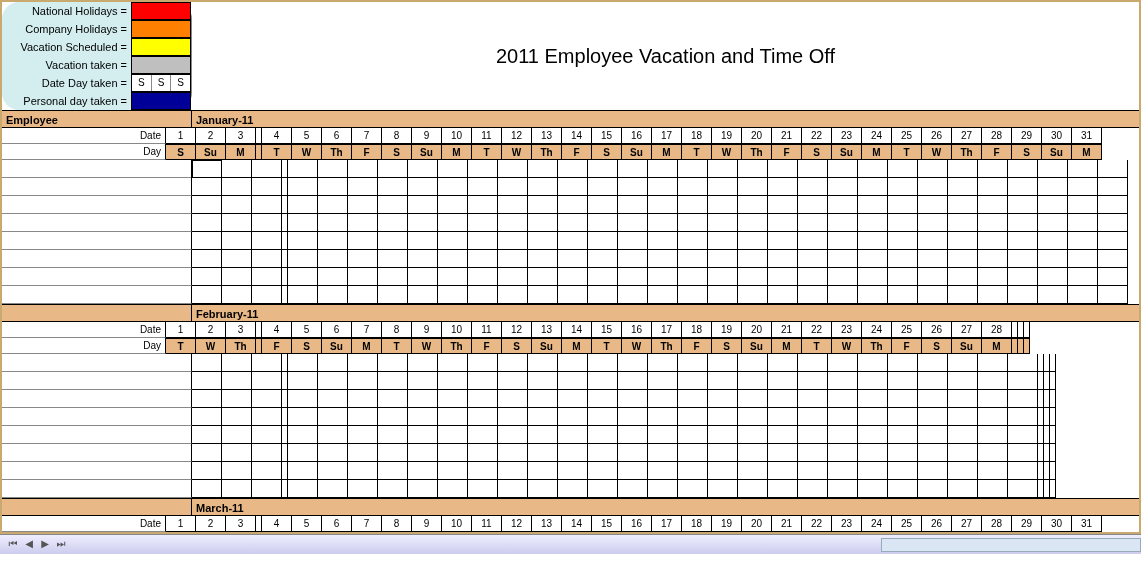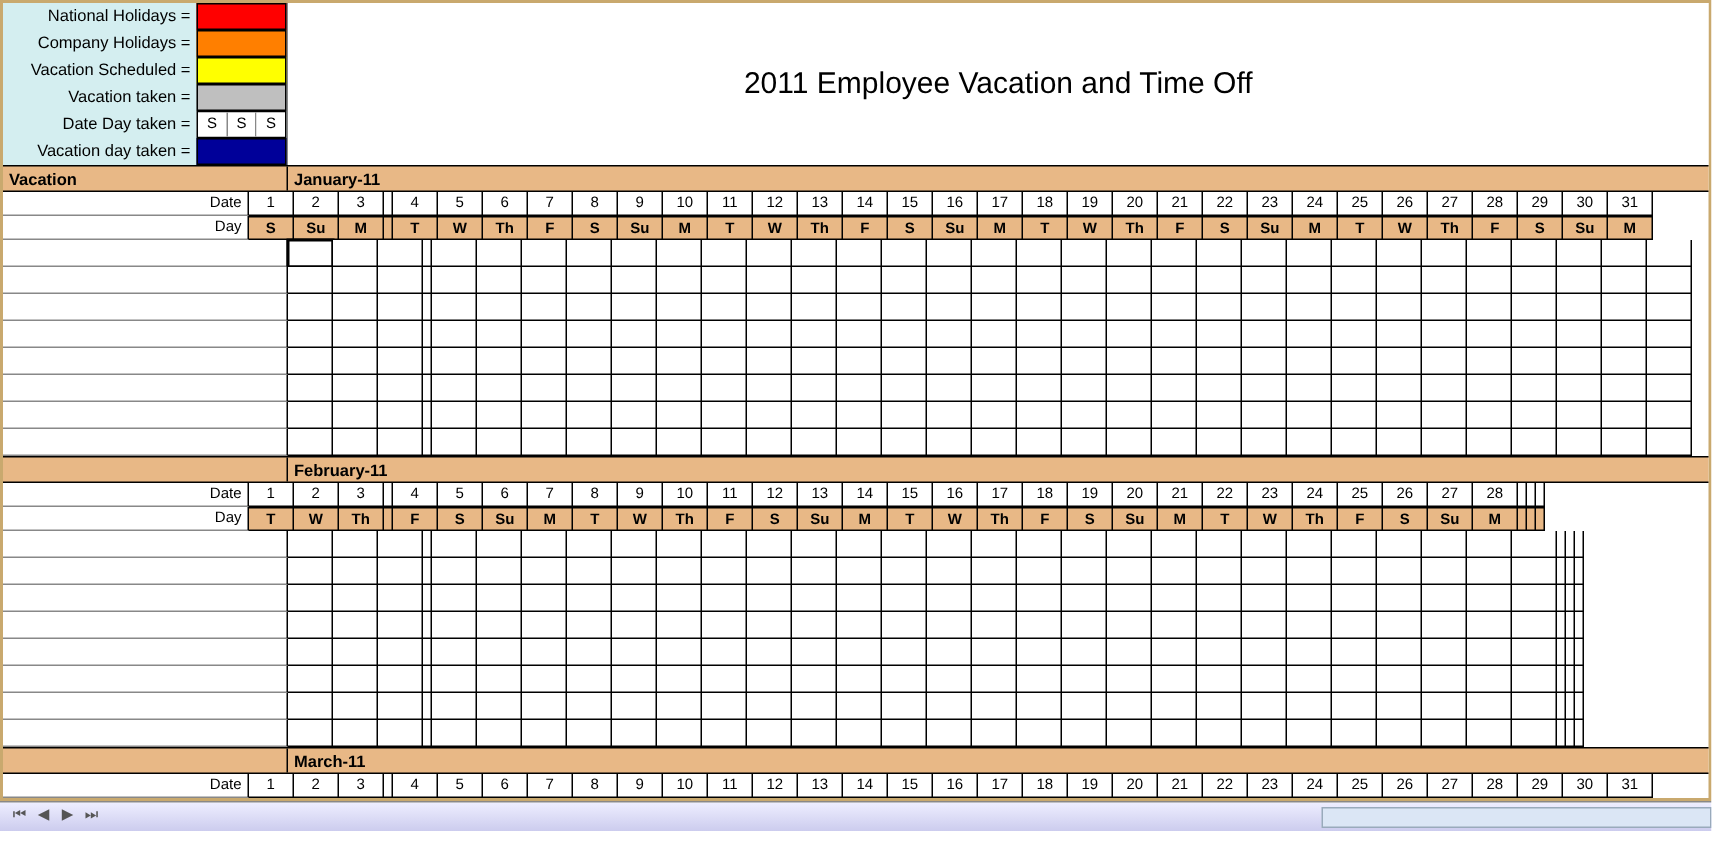--- a/index.html
+++ b/index.html
@@ -15,20 +15,21 @@
     border: 2px solid #c9a96e;
   }
   .header-area {
     display: flex;
     background: #fff;
   }
   .legend {
     width: 190px;
     background: #d4eef0;
     border-right: 1px solid #888;
+    border-radius: 17px;
   }
   .legend-row {
     display: flex;
     height: 18px;
     align-items: center;
   }
   .legend-label {
     flex: 1;
     text-align: right;
     padding-right: 4px;
@@ -192,31 +193,31 @@
       </div>
       <div class="legend-row">
         <div class="legend-label">Date Day taken =</div>
         <div class="legend-swatch" style="background:#fff">
           <div class="swatch-s">S</div>
           <div class="swatch-s">S</div>
           <div class="swatch-s">S</div>
         </div>
       </div>
       <div class="legend-row">
-        <div class="legend-label">Vacation day taken =</div>
+        <div class="legend-label">Personal day taken =</div>
         <div class="legend-swatch" style="background: rgb(0, 0, 153);"></div>
       </div>
     </div>
     <div class="title-area">2011 Employee Vacation and Time Off</div>
   </div>
 
   <div id="months-host">
       <div class="month-block">
         <div class="month-name-row">
-          <div class="emp-header">Vacation</div>
+          <div class="emp-header">Employee</div>
           <div class="month-name">January-11</div>
         </div>
         <div class="date-row">
           <div class="row-label">Date</div>
           <div class="cells">
             <div class="cell">1</div>
             <div class="cell">2</div>
             <div class="cell">3</div>
             <div class="gap-cell"></div>
             <div class="cell">4</div>

